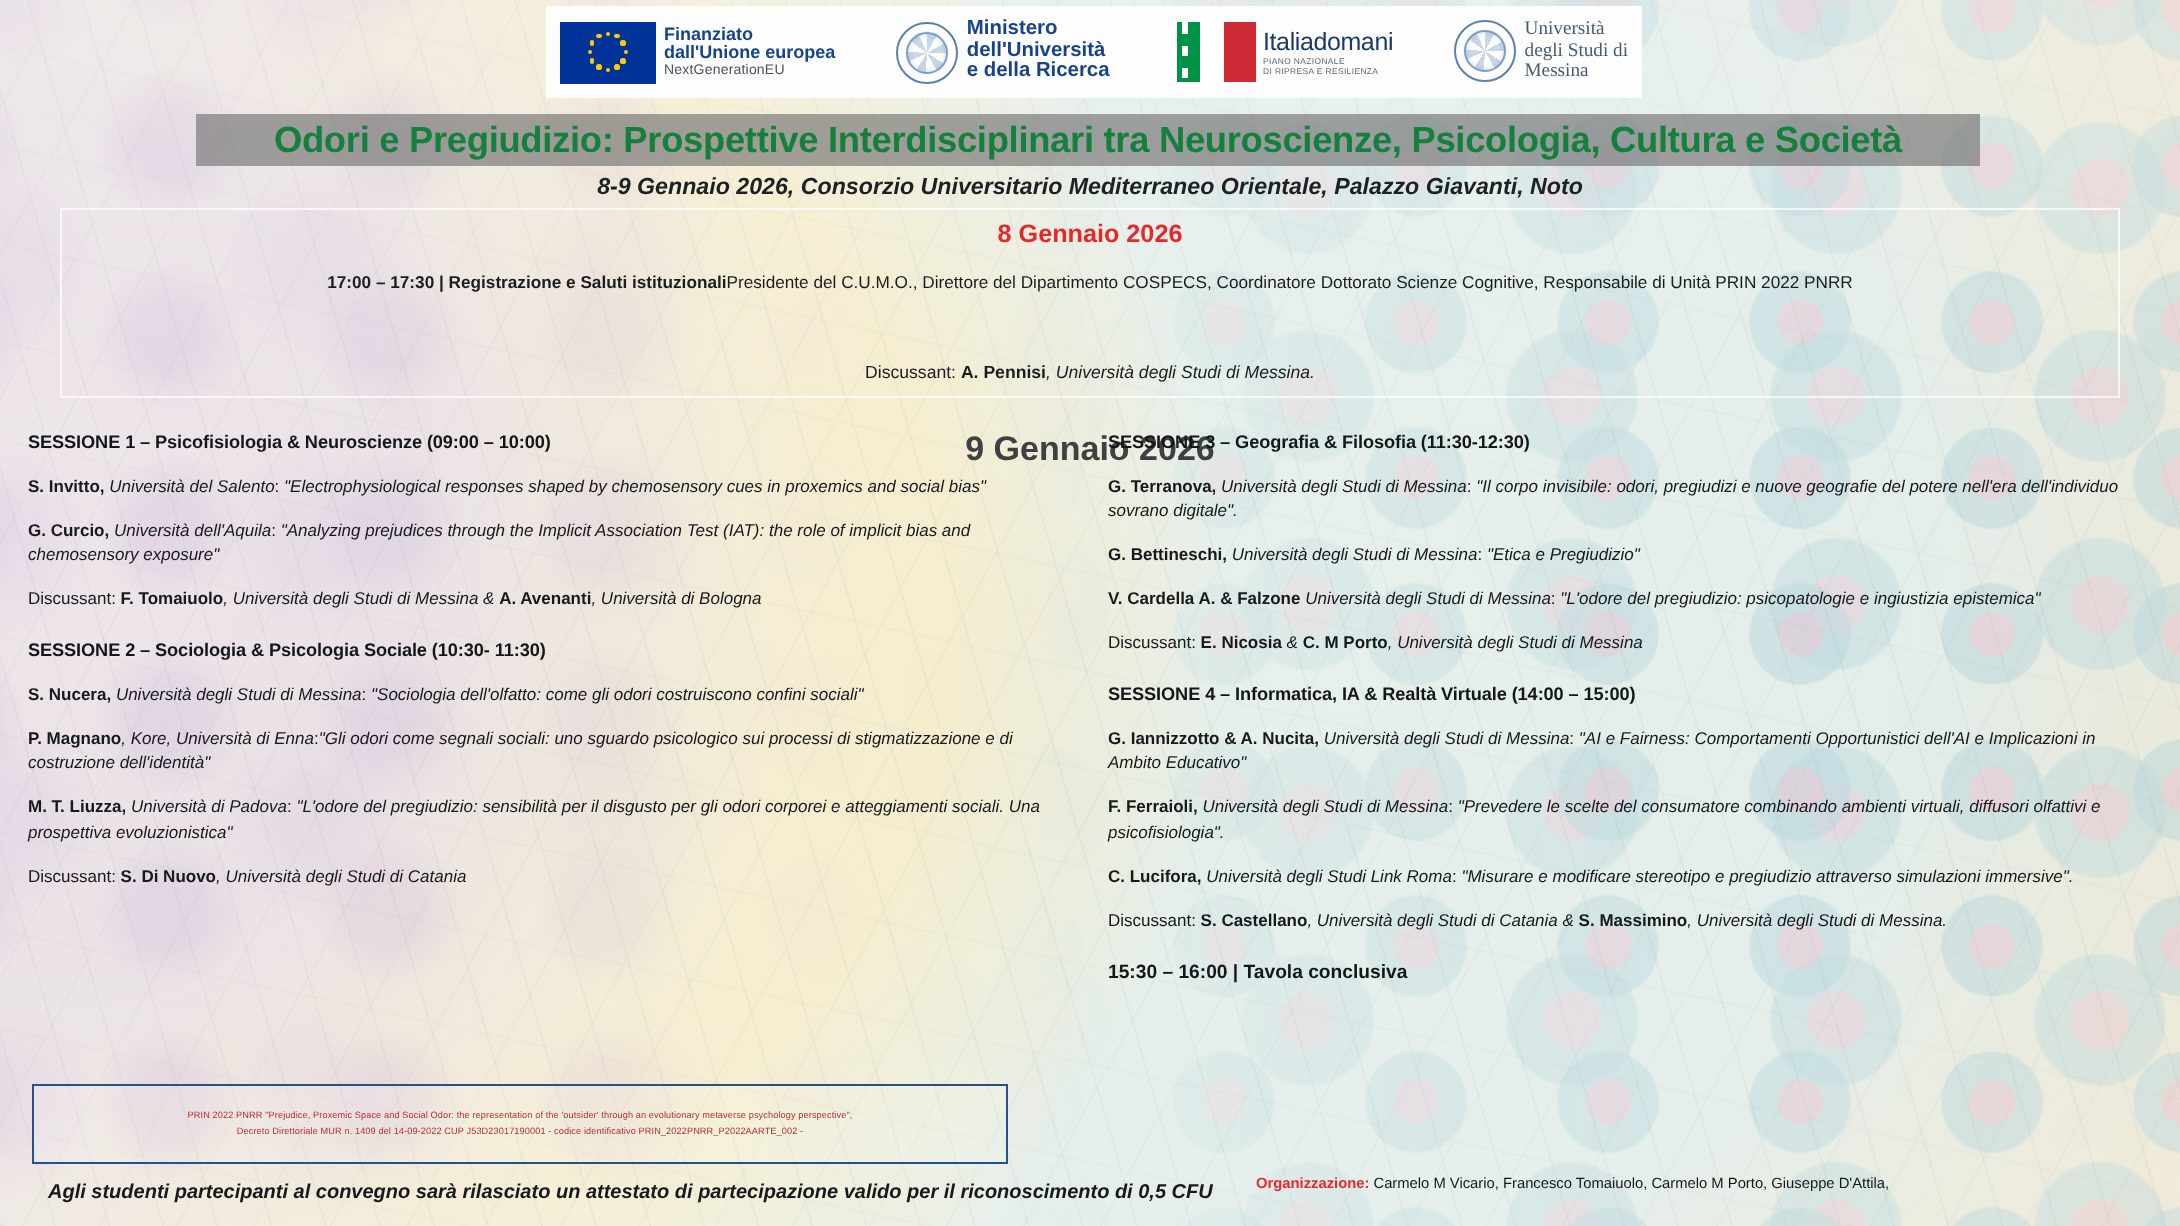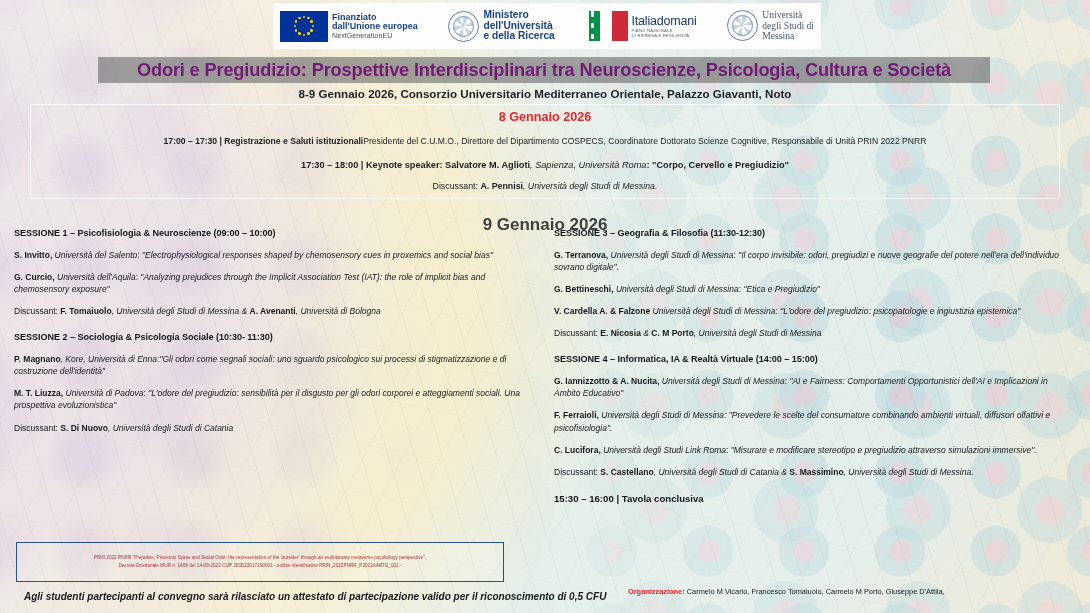--- a/index.html
+++ b/index.html
@@ -108,26 +108,26 @@
   .id-txt .id2 { font-size: 4.2px; color: #5a6470; letter-spacing: .2px; line-height: 1.2; }
   .unime-txt { font-family: "Liberation Serif", serif; font-size: 9.6px; color: #4a5a74; line-height: 1.12; }
 
   
   .title-band {
     position: absolute; left: 98px; top: 57px; width: 892px; height: 26px;
     background: rgba(108,108,108,.62);
     display: flex; align-items: center; justify-content: center;
   }
   .title-band h1 {
-    font-size: 18.2px; font-weight: bold; color: #701a75;
+    font-size: 18.2px; font-weight: bold; color: #15803d;
     letter-spacing: -.15px; white-space: nowrap;
   }
   .subtitle {
     position: absolute; left: 0; right: 0; top: 87px;
-    text-align: center; font-size: 11.6px; font-weight: bold; color: #1d2024;
+    text-align: center; font-size: 11.6px; font-weight: bold; color: #1d2024; font-style: italic;
   }
 
   
   .day-box {
     position: absolute; left: 30px; top: 104px; width: 1030px; height: 95px;
     border: 1px solid rgba(255,255,255,.72);
   }
   .day-head {
     position: absolute; left: 0; right: 0; top: 110px;
     text-align: center; font-size: 12.6px; font-weight: bold; color: #e8272b;
@@ -146,21 +146,21 @@
   }
   b.k { font-weight: bold; }
   i.k { font-style: italic; }
 
   .day2-head {
     position: absolute; left: 0; right: 0; top: 215px;
     text-align: center; font-size: 17px; font-weight: bold; color: #404040;
   }
 
   
-  .col { position: absolute; top: 228px; width: 516px; }
+  .col { position: absolute; top: 216px; width: 516px; }
   .col-left { left: 14px; }
   .col-right { left: 554px; }
 
   .sess-title {
     font-size: 9.1px; font-weight: bold; color: #14171a;
     margin-bottom: 11px; letter-spacing: -.05px;
   }
   .talk {
     font-size: 8.5px; color: #17191c; line-height: 1.42;
     margin-bottom: 10px;
@@ -269,23 +269,20 @@
   </div>
   <div class="subtitle">8-9 Gennaio 2026, Consorzio Universitario Mediterraneo Orientale, Palazzo Giavanti, Noto</div>
 
   <div class="day-box"></div>
   <div class="day-head">8 Gennaio 2026</div>
 
   <div class="row-1">
     <b class="k">17:00 – 17:30 | Registrazione e Saluti istituzionali</b><span>Presidente del C.U.M.O., Direttore del Dipartimento COSPECS, Coordinatore Dottorato Scienze Cognitive, Responsabile di Unità PRIN 2022 PNRR</span>
   </div>
 
-  <div class="row-2">
-    <b class="k">17:30 – 18:00 | Keynote speaker</b><b class="k">: Salvatore M. Aglioti</b><i class="k">, Sapienza, Università Roma</i><b class="k">: "Corpo, Cervello e Pregiudizio"</b>
-  </div>
 
   <div class="row-3">
     <span>Discussant: </span><b class="k">A. Pennisi</b><i class="k">, Università degli Studi di Messina.</i>
   </div>
 
   <div class="day2-head">9 Gennaio 2026</div>
 
   <div class="col col-left">
 
     <div>
@@ -299,20 +296,23 @@
       </div>
 
       <div class="disc">
         <span>Discussant: </span><span class="nm">F. Tomaiuolo</span><span class="aff">, Università degli Studi di Messina &amp; </span><span class="nm">A. Avenanti</span><span class="aff">, Università di Bologna</span>
       </div>
     </div>
 
     <div>
       <div class="sess-title">SESSIONE 2 – Sociologia &amp; Psicologia Sociale (10:30- 11:30)</div>
 
+      <div class="talk">
+        <span class="speaker">S. Nucera,</span><span class="aff"> Università degli Studi di Messina</span><span>: </span><span class="ttl">"Sociologia dell'olfatto: come gli odori costruiscono confini sociali"</span>
+      </div>
       <div class="talk">
         <span class="speaker">P. Magnano</span><span class="aff">, Kore, Università di Enna</span><span>:</span><span class="ttl">"Gli odori come segnali sociali: uno sguardo psicologico sui processi di stigmatizzazione e di costruzione dell'identità"</span>
       </div>
       <div class="talk">
         <span class="speaker">M. T. Liuzza,</span><span class="aff"> Università di Padova</span><span>:  </span><span class="ttl">"L'odore del pregiudizio: sensibilità per il disgusto per gli odori corporei e atteggiamenti sociali. Una prospettiva evoluzionistica"</span>
       </div>
 
       <div class="disc">
         <span>Discussant: </span><span class="nm">S. Di Nuovo</span><span class="aff">, Università degli Studi di Catania</span>
       </div>

